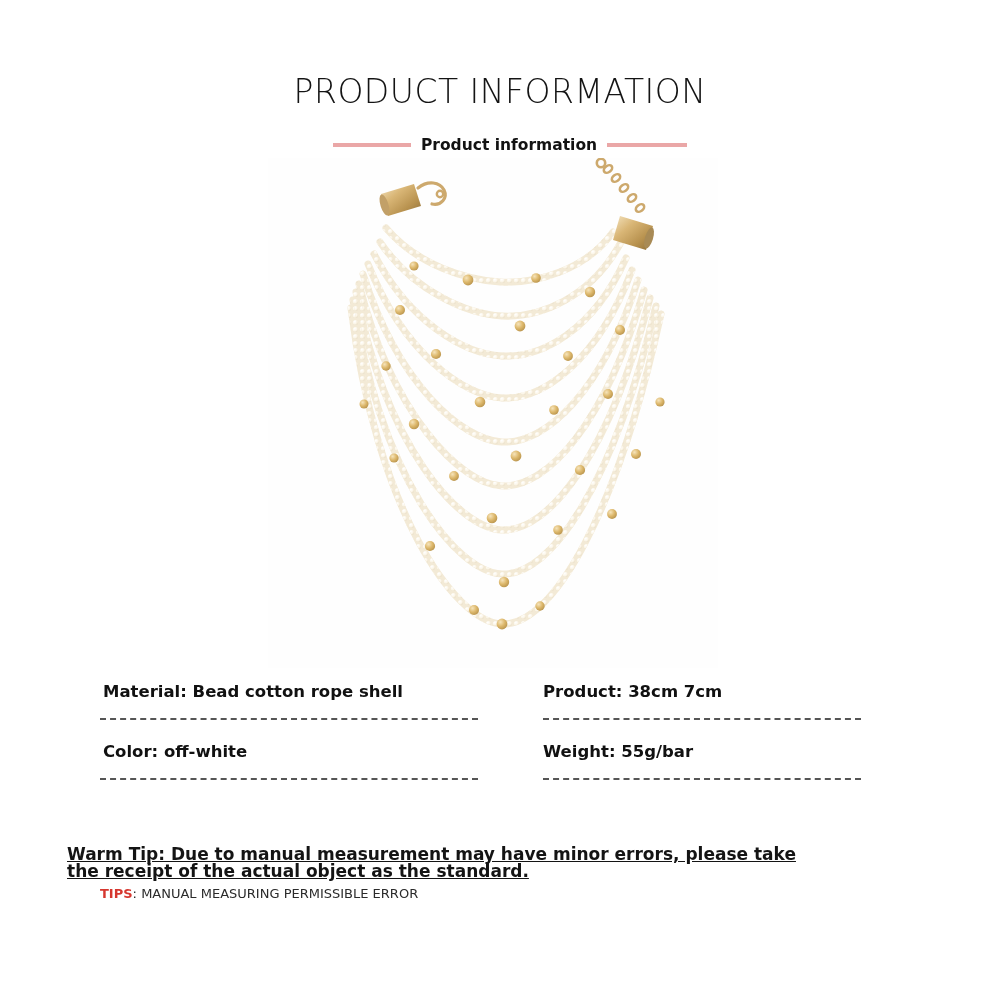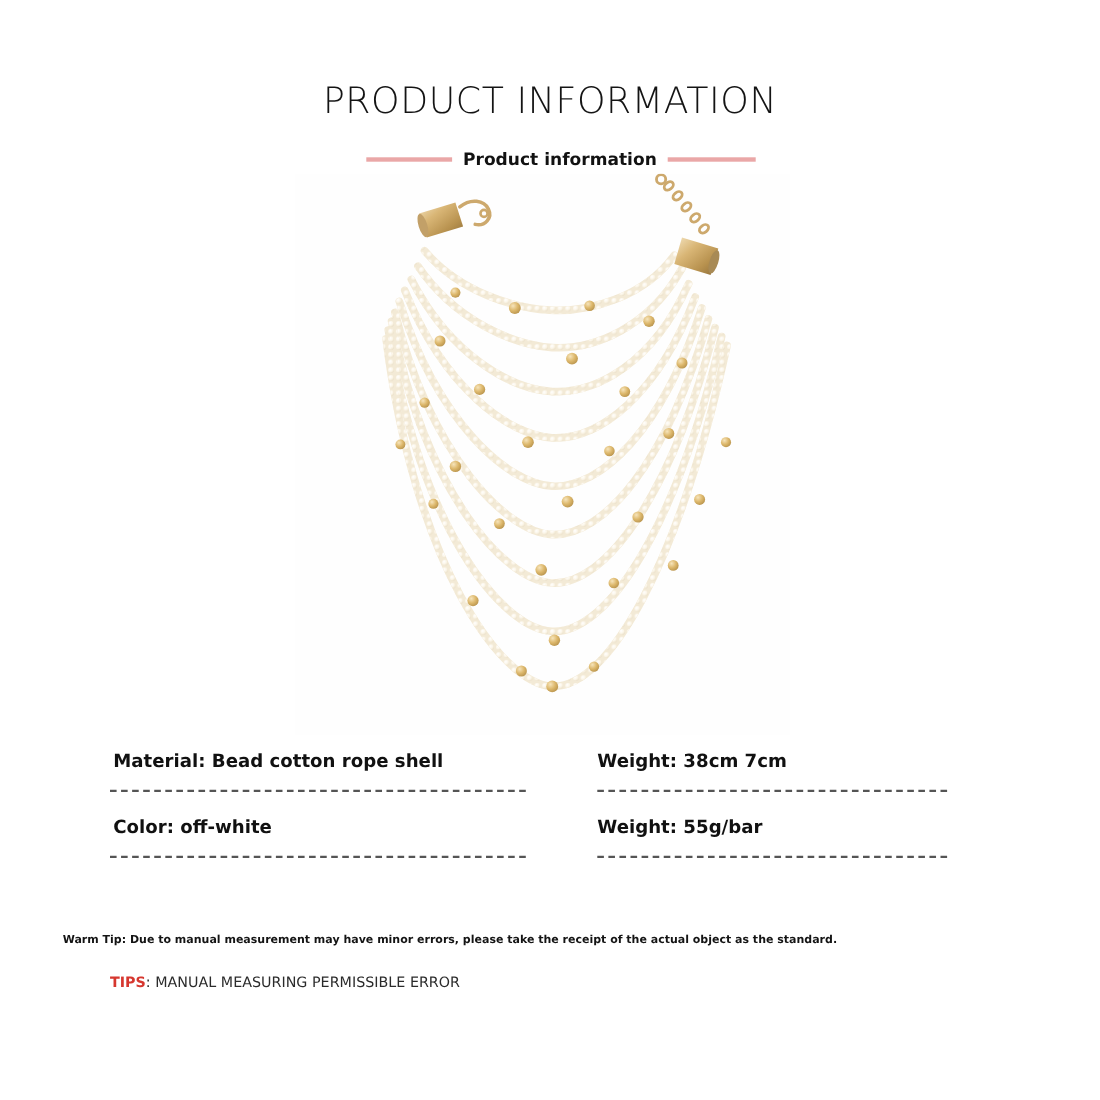--- a/index.html
+++ b/index.html
@@ -99,28 +99,29 @@
     top: 42px;
     height: 0;
     border-top: 2px dashed #555555;
   }
   .dash-line.col-left  { left: 100px; width: 378px; }
   .dash-line.col-right { left: 543px; width: 318px; }
 
   
   .warm-tip {
     position: absolute;
-    left: 57px;
+    left: 67px;
     top: 846px;
     width: 760px;
     font-family: "DejaVu Sans", sans-serif;
     font-weight: 700;
-    font-size: 10px;
+    font-size: 17px;
     line-height: 17px;
     color: #141414;
+    text-decoration: underline;
   }
   .tips-line {
     position: absolute;
     left: 100px;
     top: 886px;
     font-family: "DejaVu Sans", sans-serif;
     font-weight: 400;
     font-size: 13px;
     color: #2b2b2b;
     white-space: nowrap;
@@ -251,21 +252,21 @@
         <circle cx="333" cy="5" r="4.2"></circle>
       </g>
     </g>
   </svg>
 </div>
 
 <div class="specs">
 
   <div class="spec-row">
     <div class="spec-cell col-left">Material: Bead cotton rope shell</div>
-    <div class="spec-cell col-right">Weight: 38cm 7cm</div>
+    <div class="spec-cell col-right">Product: 38cm 7cm</div>
     <div class="dash-line col-left"></div>
     <div class="dash-line col-right"></div>
   </div>
 
   <div class="spec-row">
     <div class="spec-cell col-left">Color: off-white</div>
     <div class="spec-cell col-right">Weight: 55g/bar</div>
     <div class="dash-line col-left"></div>
     <div class="dash-line col-right"></div>
   </div>

